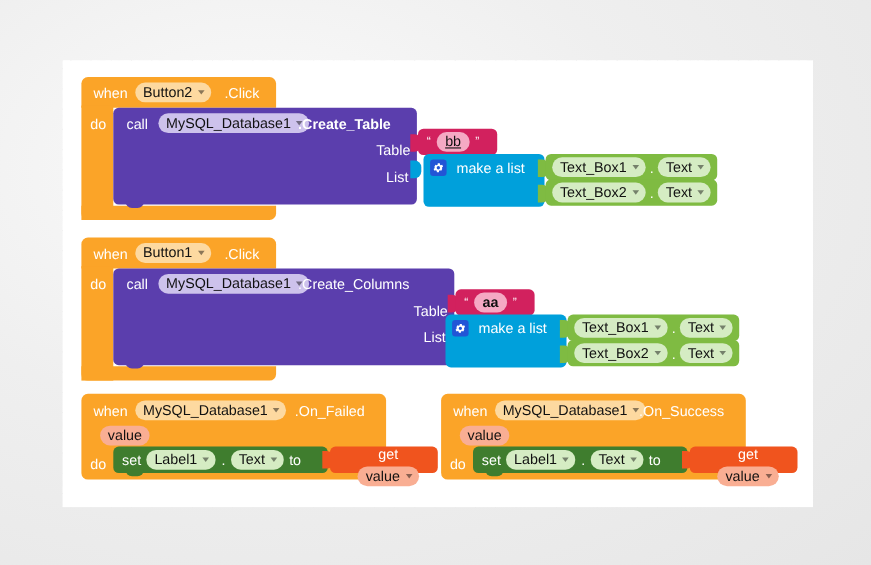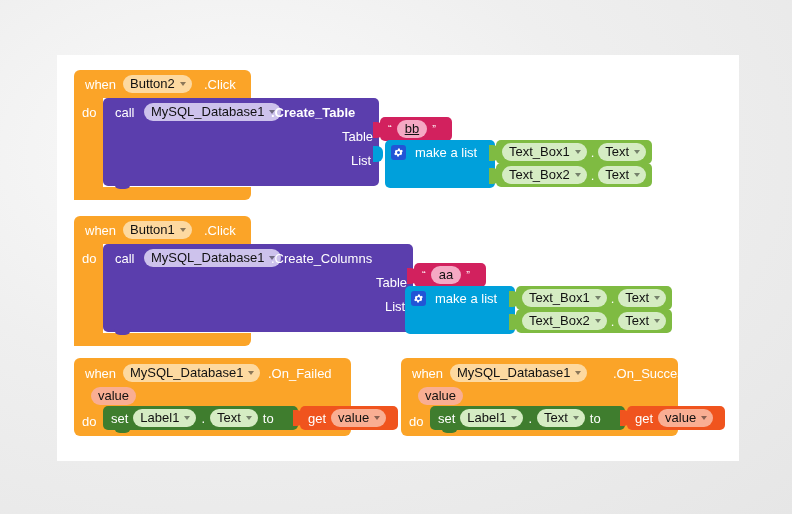--- a/index.html
+++ b/index.html
@@ -96,21 +96,21 @@
   .blue { background: #00a0db; }
 
   
   .green { background: #7fbb42; border-radius: 5px; }
   .setgreen { background: #3f7d2e; border-radius: 5px; }
 
   
   .pink { background: #d2215e; border-radius: 5px; }
 
   
-  .redorange { background: #f0541e; border-radius: 5px; }
+  .redorange { background: #f0541e; border-radius: 5px; flex-direction: column; }
 
   
   .gear-ico {
     width: 15px; height: 15px;
     background: #2255d6;
     border-radius: 3px;
     display: inline-flex;
     align-items: center;
     justify-content: center;
     flex: none;
@@ -223,21 +223,21 @@
     <div class="blk lbl lbl-w" style="left:197px; top:36px;">.Create_Columns</div>
 
     <div class="blk lbl lbl-w" style="left:302px; top:60px;">Table</div>
     <div class="blk lbl lbl-w" style="left:311px; top:84px;">List</div>
 
     <div class="blk pink" style="left:333px; top:52px; width:10px; height:16px; border-radius:0 6px 6px 0;"></div>
     <div class="blk blue" style="left:333px; top:76px; width:10px; height:16px; border-radius:0 6px 6px 0;"></div>
 
     <div class="blk pink" style="left:340px; top:47px; width:72px; height:24px; display:flex; align-items:center; gap:5px; padding-left:8px;">
       <span class="quote">“</span>
-      <span class="field field-pinkf" style="padding:2px 8px 3px 8px;">aa</span>
+      <span class="field field-pinkf" style="padding:2px 8px 3px 8px;font-weight:bold;">aa</span>
       <span class="quote">”</span>
     </div>
   </div>
 
   <div class="blk blue" style="left:348px; top:231px; width:110px; height:48px; border-radius:5px;"></div>
   <div class="blk" style="left:354px; top:236px; display:flex; align-items:center; gap:9px;">
     <span class="gear-ico">
       <svg width="11" height="11" viewBox="0 0 24 24" aria-hidden="true">
         <path fill="#ffffff" d="M19.4 13a7.6 7.6 0 0 0 0-2l2.1-1.6-2-3.5-2.5 1a7.7 7.7 0 0 0-1.7-1l-.4-2.6h-4l-.4 2.6c-.6.2-1.2.6-1.7 1l-2.5-1-2 3.5L4.6 11a7.6 7.6 0 0 0 0 2l-2.1 1.6 2 3.5 2.5-1c.5.4 1.1.8 1.7 1l.4 2.6h4l.4-2.6c.6-.2 1.2-.6 1.7-1l2.5 1 2-3.5L19.4 13zM12 15.3A3.3 3.3 0 1 1 12 8.7a3.3 3.3 0 0 1 0 6.6z"></path>
       </svg>
@@ -312,21 +312,21 @@
   </div>
 
   <div class="blk" style="left:344px; top:303px; width:320px; height:78px;">
     <div class="blk evt-orange" style="left:0; top:0; width:277px; height:78px; border-radius:6px;"></div>
 
     <div class="blk lbl lbl-w" style="left:11px; top:9px;">when</div>
     <div class="blk field field-orange" style="left:49px; top:6px;">
       <span>MySQL_Database1</span>
       <span class="caret"></span>
     </div>
-    <div class="blk lbl lbl-w" style="left:212px; top:9px;">.On_Success</div>
+    <div class="blk lbl lbl-w" style="left:180px; top:9px;">.On_Success</div>
 
     <div class="blk field field-red" style="left:17px; top:29px; padding:2px 7px 3px 7px;">
       <span>value</span>
     </div>
 
     <div class="blk lbl lbl-w" style="left:8px; top:57px;">do</div>
 
     <div class="blk setgreen" style="left:29px; top:48px; width:195px; height:24px; display:flex; align-items:center; gap:5px; padding-left:8px;">
       <span class="lbl lbl-w">set</span>
       <span class="field field-green">

